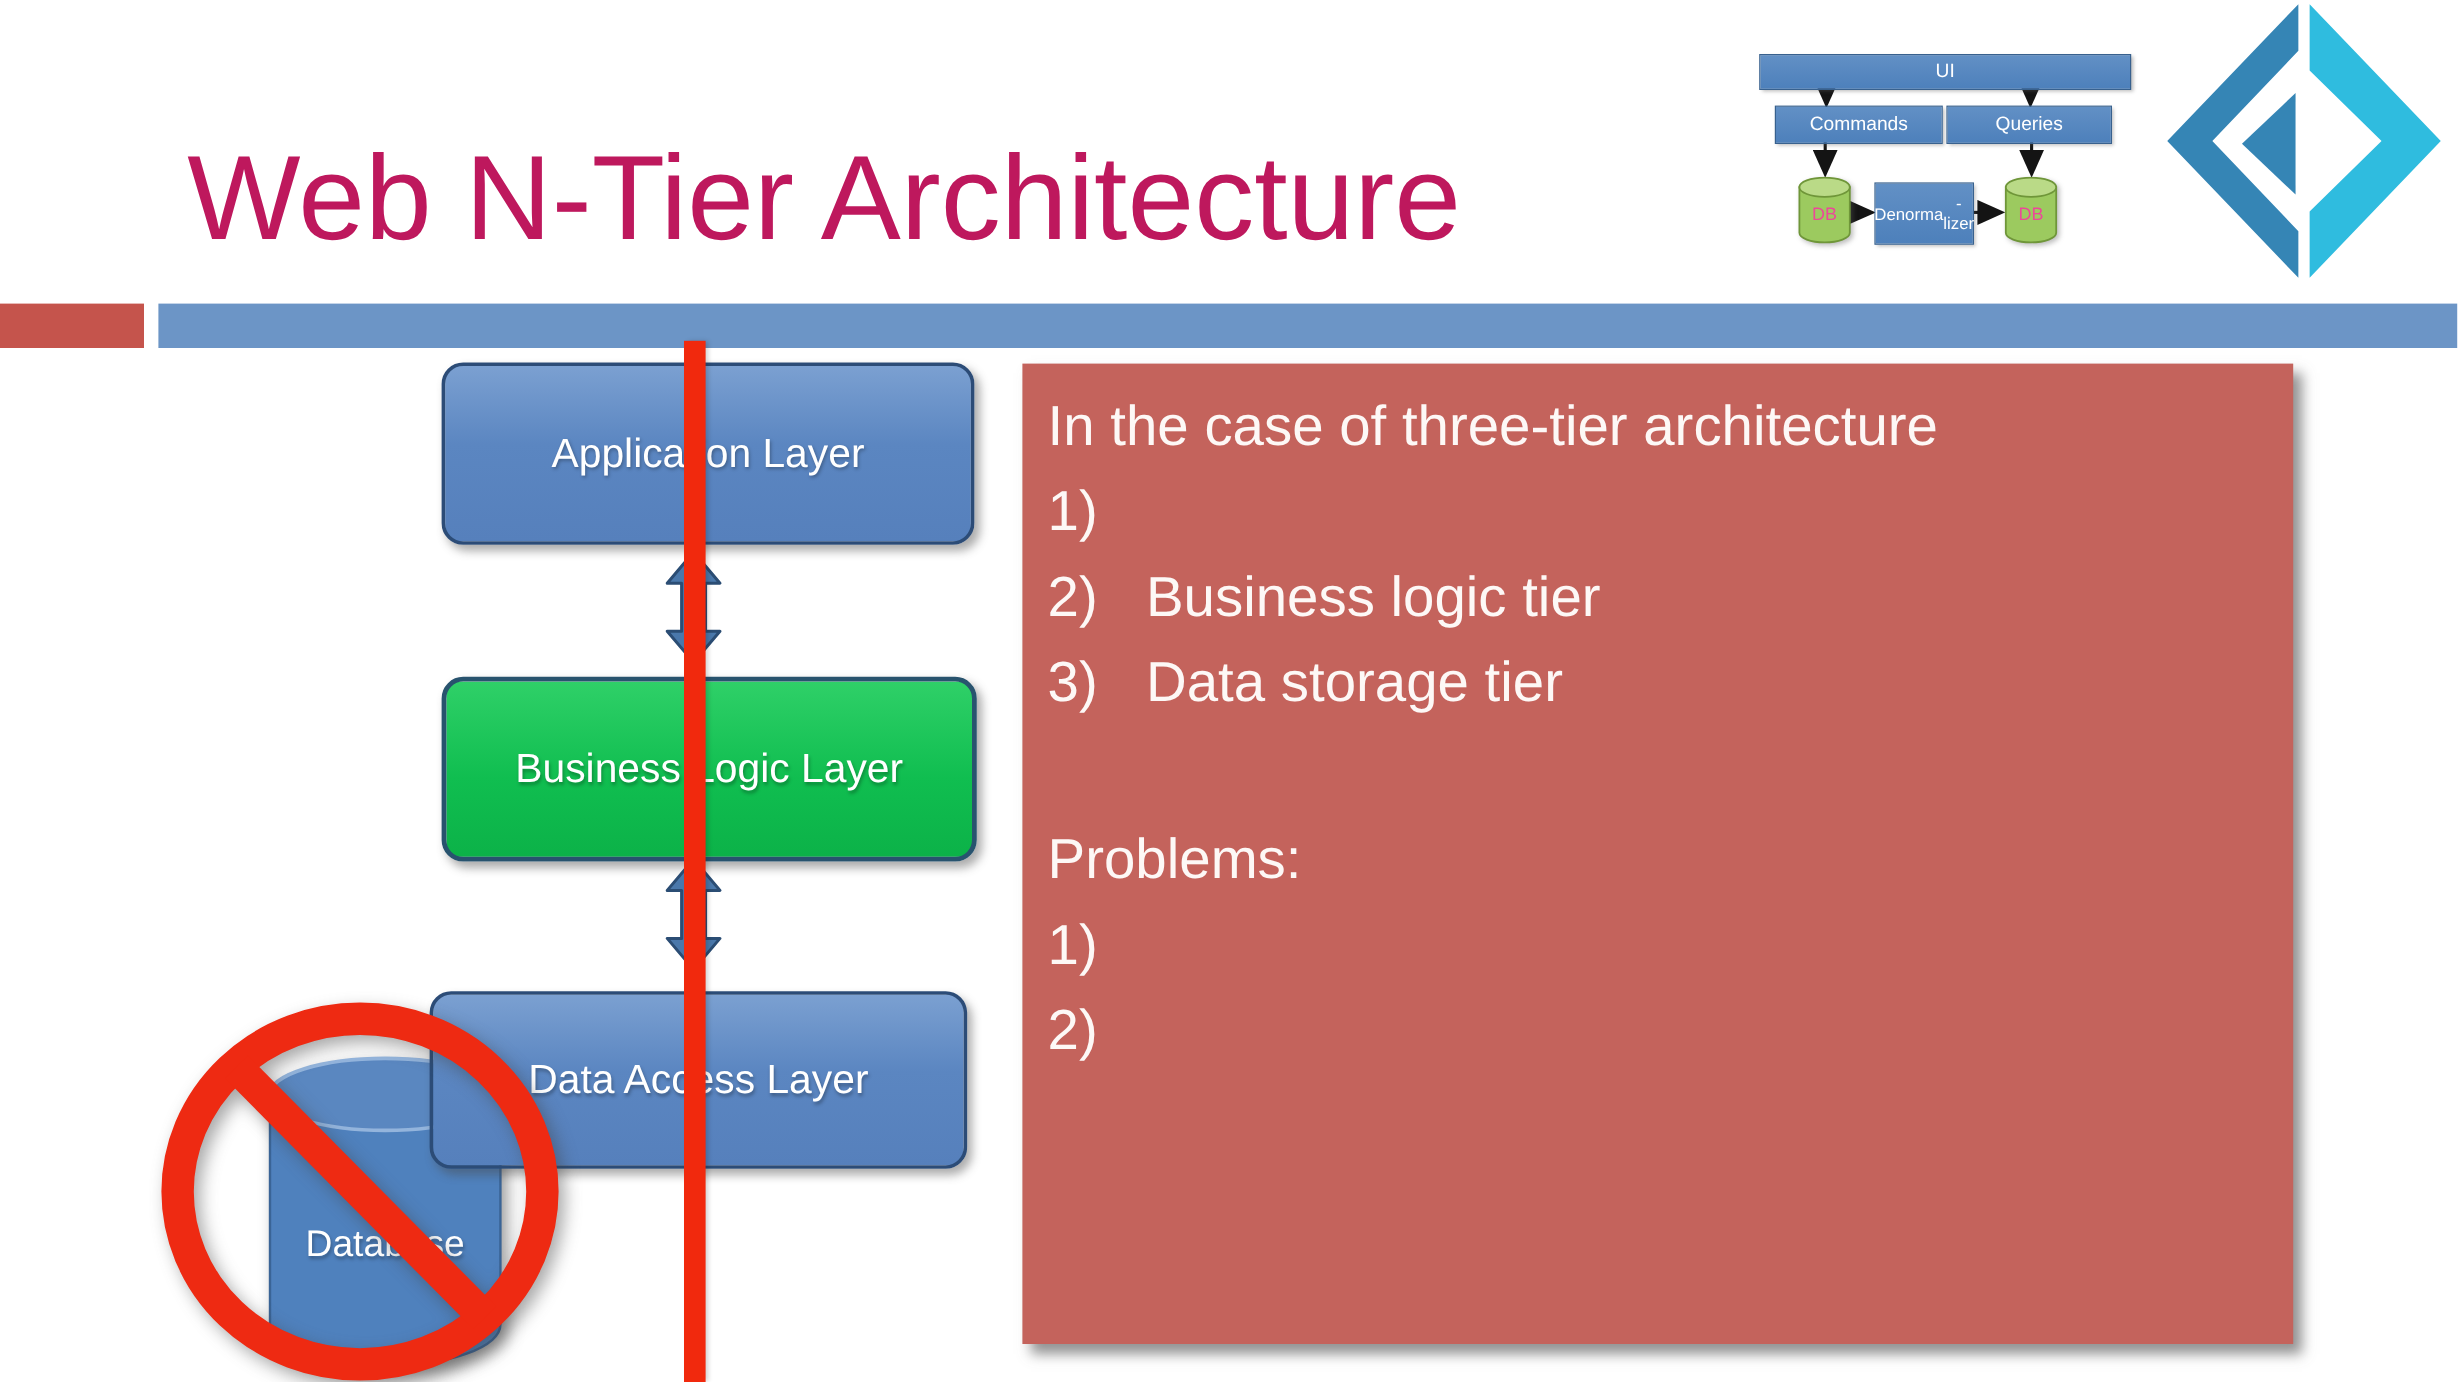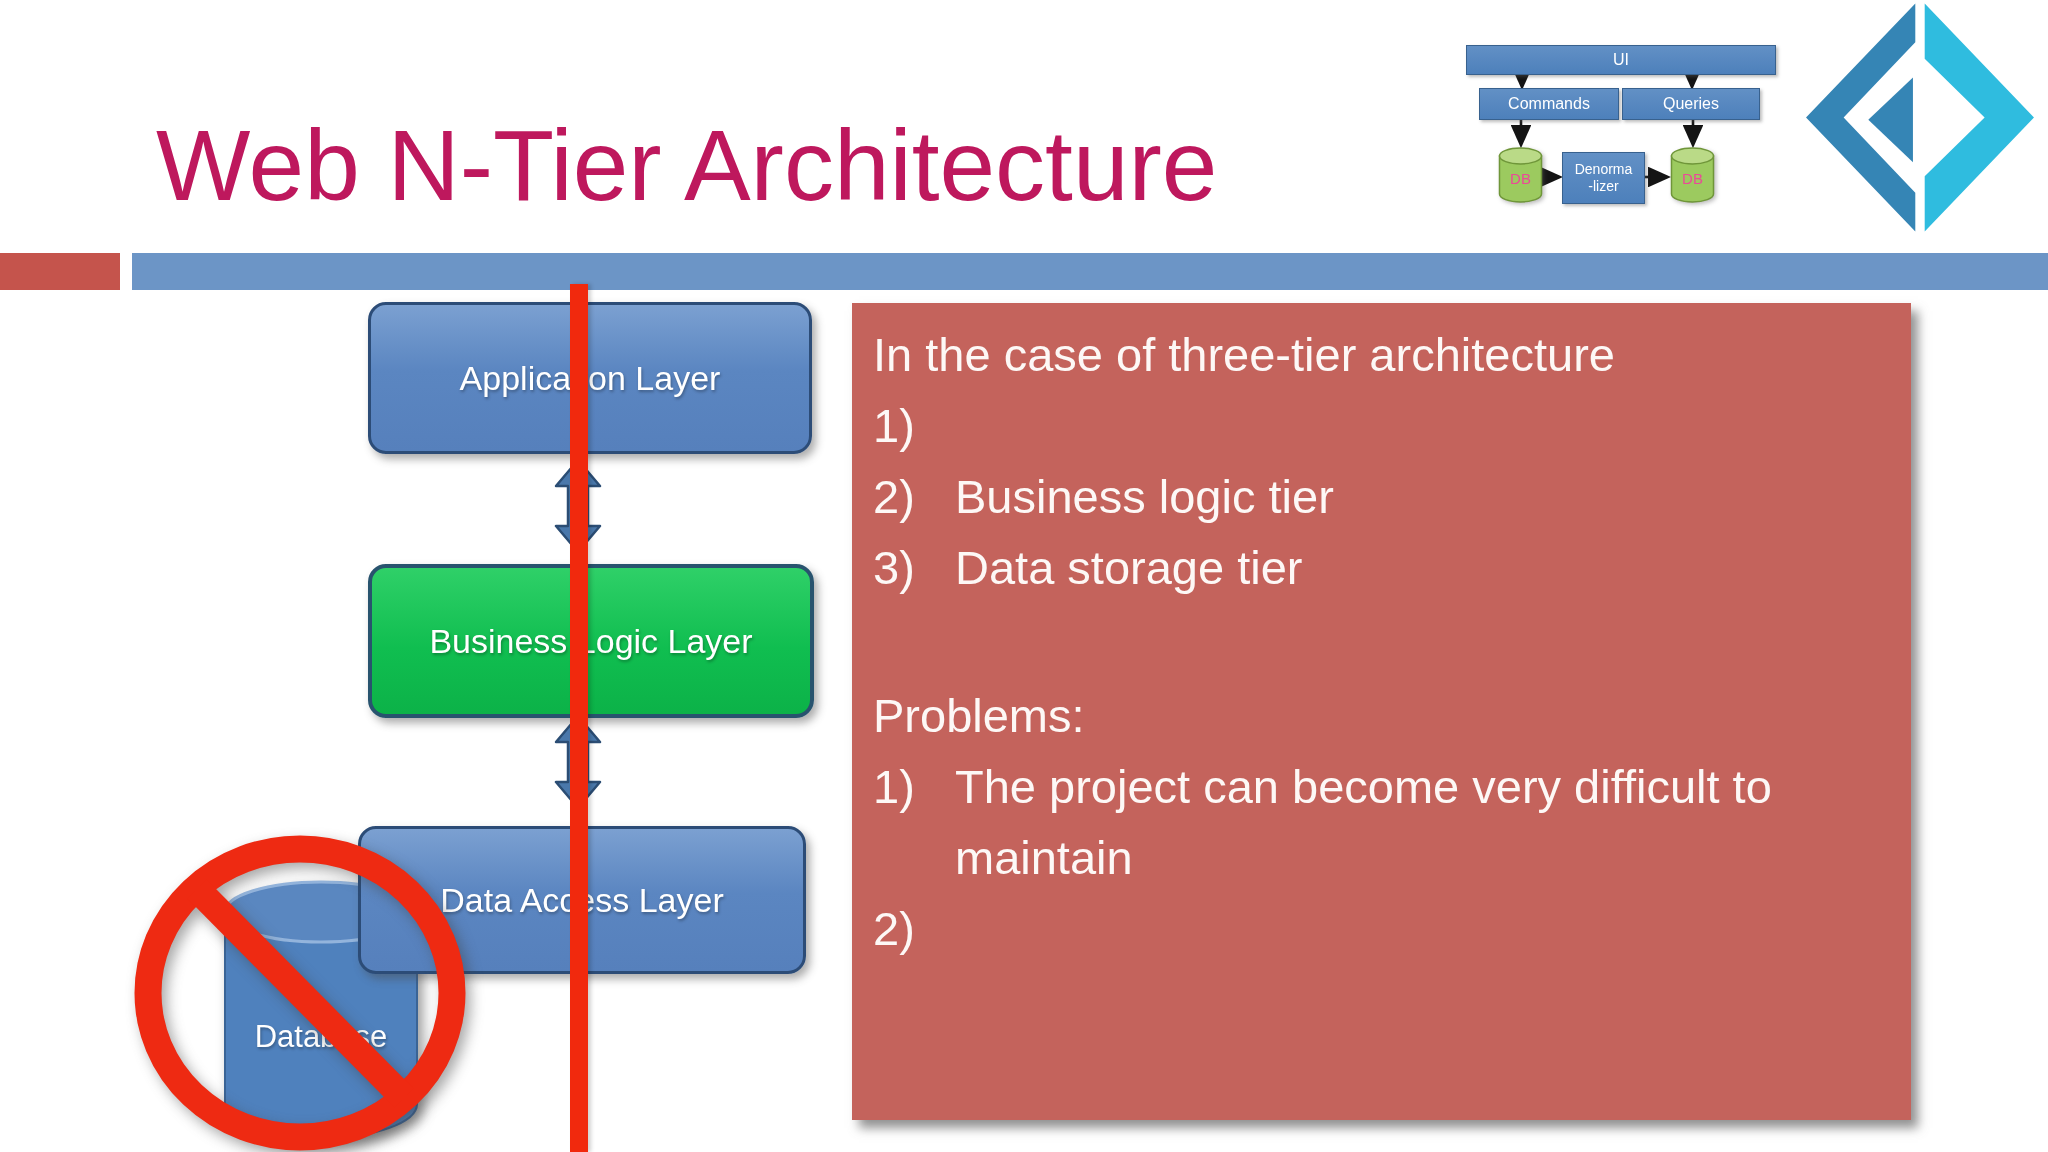--- a/index.html
+++ b/index.html
@@ -65,21 +65,21 @@
   .mini-box{
     position:absolute;background:linear-gradient(180deg,#6290c5,#4d80bb);
     border:1px solid #38618e;color:#fff;display:flex;align-items:center;justify-content:center;
     font-size:16px;box-shadow:2px 2px 3px rgba(90,90,90,.4);
   }
   .mini-arrows{position:absolute;left:0;top:0;}
   .mini-cyl{position:absolute;filter:drop-shadow(2px 2px 2px rgba(90,90,90,.4));}
   .mini-cyl-label{
     position:absolute;color:#ec4899;font-size:15px;display:flex;align-items:center;justify-content:center;
   }
-  .denorm{flex-direction:column;font-size:14px;line-height:17px;text-align:center;}
+  .denorm{flex-direction:row;font-size:14px;line-height:17px;text-align:center;}
   
   #logo{position:absolute;left:1795px;top:0px;}
 </style>
 </head>
 <body>
 
 <div id="slide">
 
   <div class="slide-title">Web N-Tier Architecture</div>
 
@@ -174,24 +174,20 @@
       <span>Business logic tier</span>
     </div>
     <div class="panel-row">
       <span class="panel-num">3)</span>
       <span>Data storage tier</span>
     </div>
     <div class="panel-spacer"></div>
     <div class="panel-line">Problems:</div>
     <div class="panel-row">
       <span class="panel-num">1)</span>
-      <span>
-        <div>The project can become very difficult to</div>
-        <div>maintain</div>
-      </span>
     </div>
     <div class="panel-row">
       <span class="panel-num">2)</span>
       <span>
       </span>
     </div>
   </div>
 
 </div>
 

